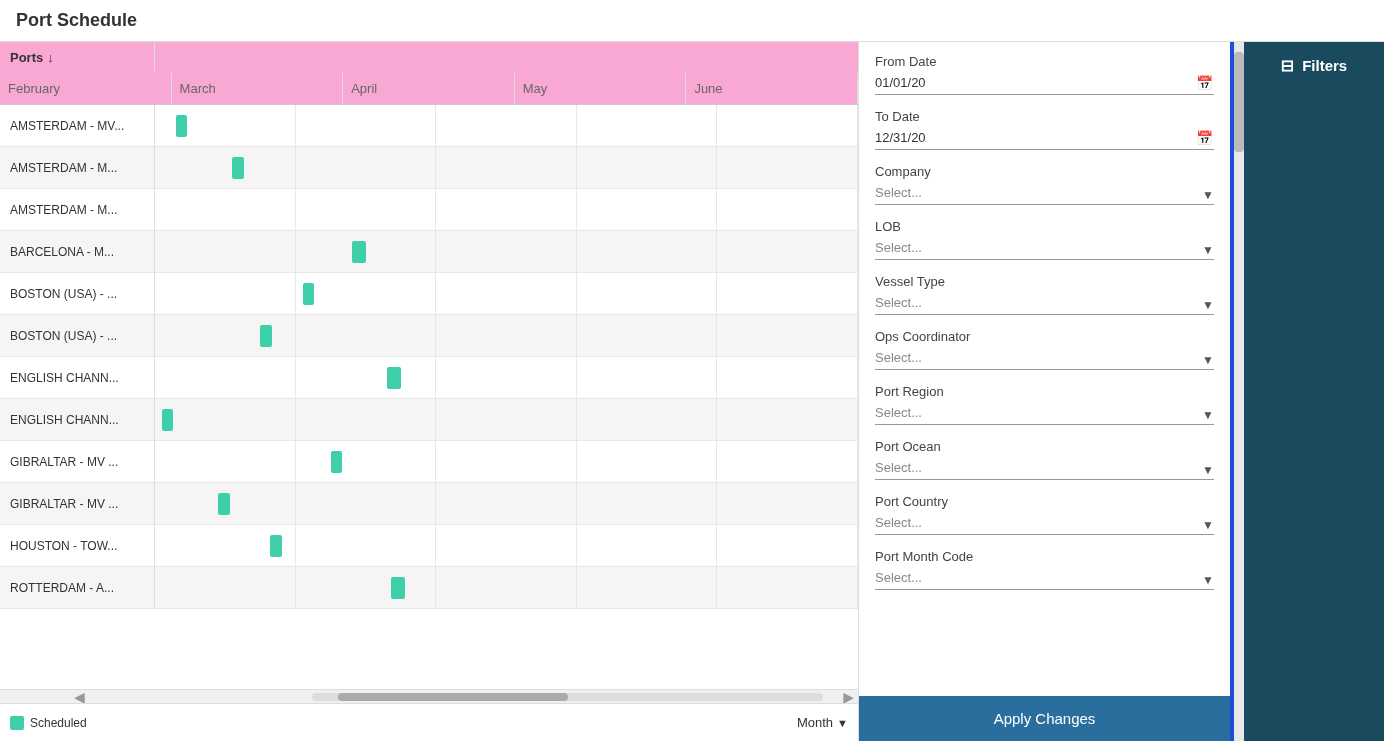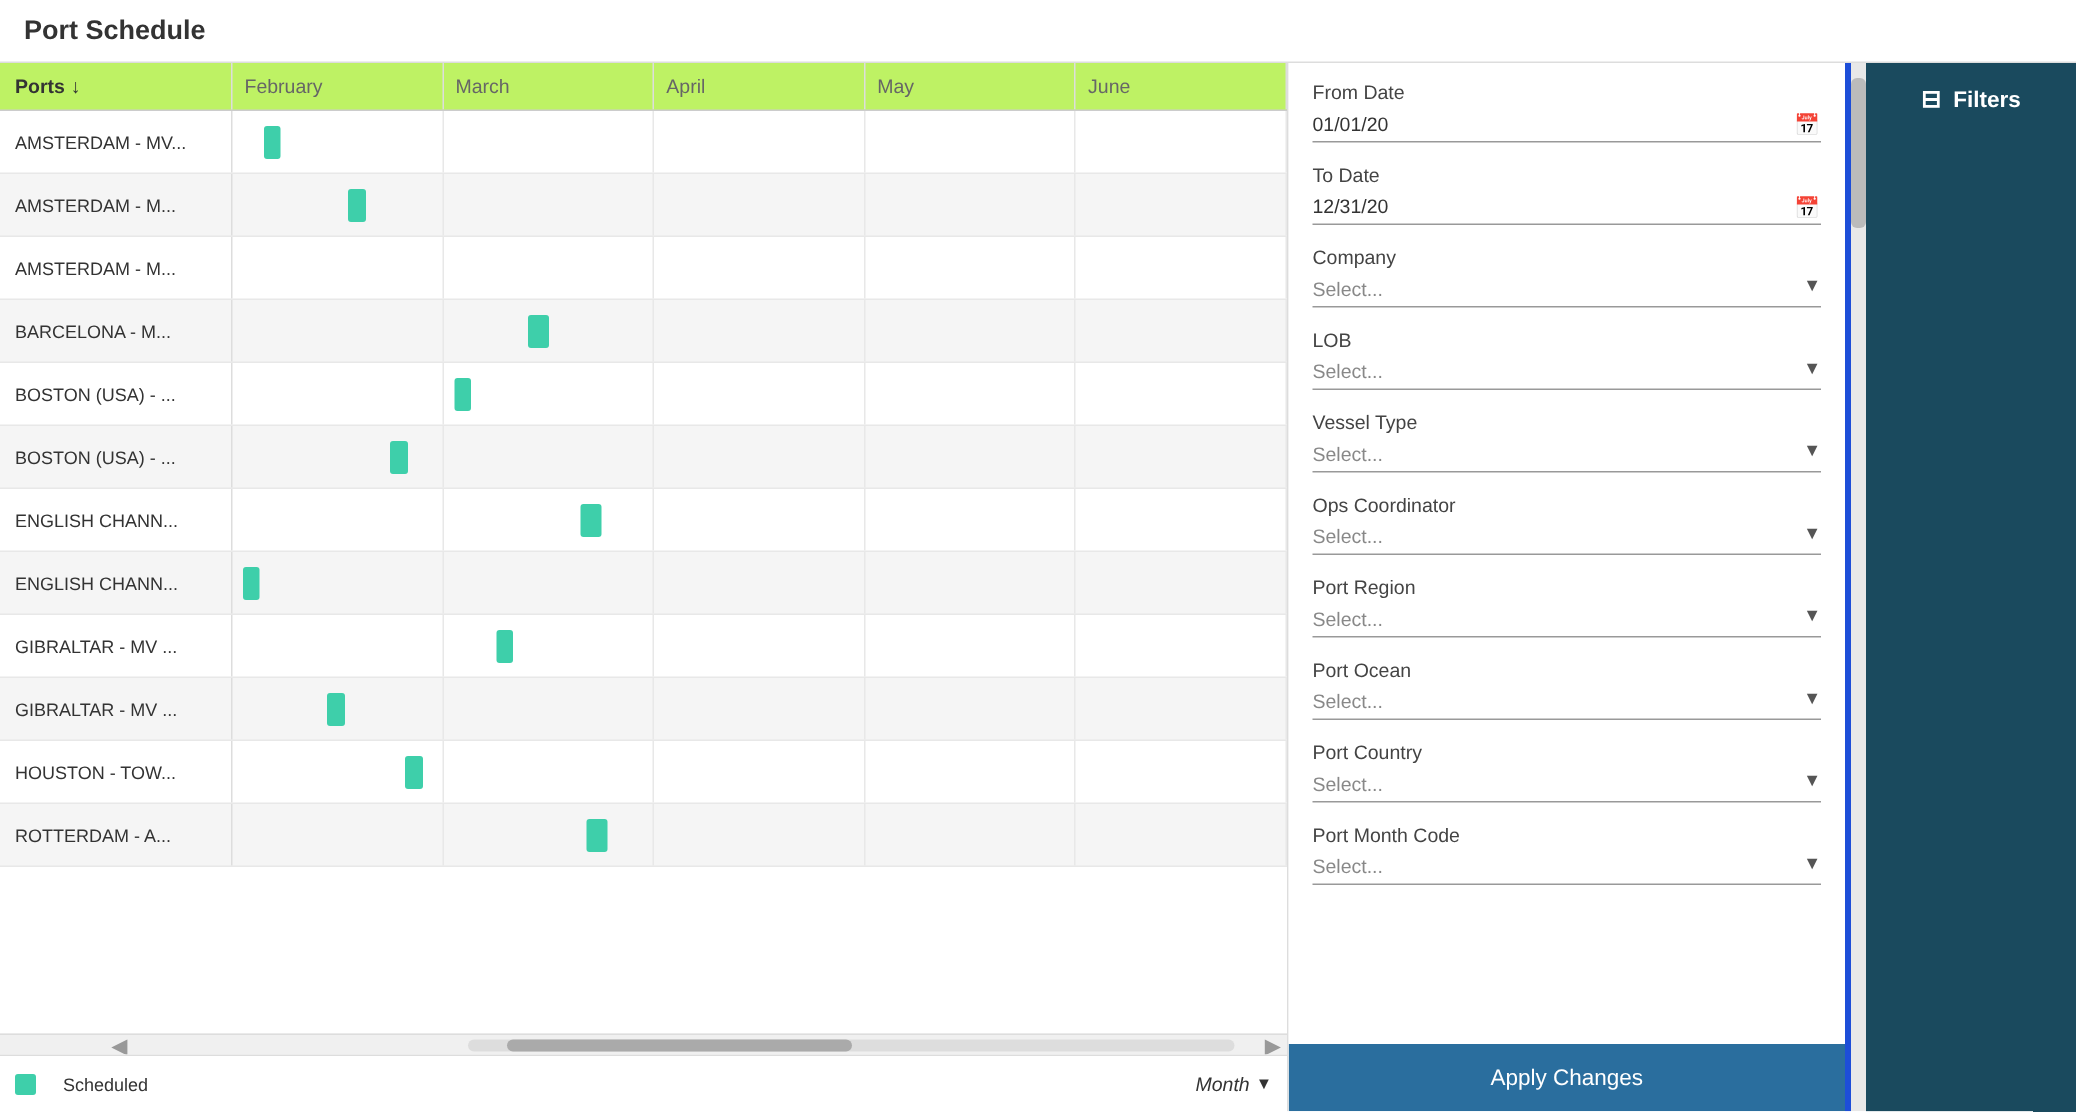--- a/index.html
+++ b/index.html
@@ -16,21 +16,22 @@
       flex: 1;
       display: flex;
       flex-direction: column;
       overflow: hidden;
       border-right: 1px solid #ddd;
     }
 
     .gantt-header {
       display: flex;
       border-bottom: 1px solid #ccc;
-      background: #bef264;
+      background: #f9a8d4;
+      flex-direction: column;
     }
 
     .port-col-header {
       width: 155px;
       min-width: 155px;
       padding: 8px 10px;
       font-weight: bold;
       font-size: 13px;
       border-right: 1px solid #ddd;
       color: #333;
@@ -145,40 +146,39 @@
       align-items: center;
       justify-content: space-between;
       padding: 0 10px;
       border-top: 1px solid #ddd;
       background: #fff;
     }
 
     .legend-item {
       display: flex;
       align-items: flex-end;
-      gap: 18px;
+      gap: 6px;
       font-size: 12px;
       color: #333;
     }
 
     .legend-box {
       width: 14px;
       height: 14px;
       background: #3ecfaa;
       border-radius: 2px;
     }
 
     .month-selector {
       display: flex;
       align-items: center;
       gap: 4px;
       font-size: 13px;
       color: #333;
       cursor: pointer;
-      font-style: italic;
     }
 
     
     .filters-panel {
       width: 375px;
       min-width: 375px;
       display: flex;
       flex-direction: column;
       background: #fff;
       overflow-y: auto;
@@ -220,21 +220,21 @@
     }
 
     .calendar-icon {
       color: #666;
       font-size: 14px;
       cursor: pointer;
     }
 
     .filter-select-row {
       display: flex;
-      align-items: flex-start;
+      align-items: flex-end;
       border-bottom: 1px solid #999;
       padding-bottom: 2px;
     }
 
     .filter-select-text {
       flex: 1;
       font-size: 13px;
       color: #888;
       padding: 2px 0;
     }

